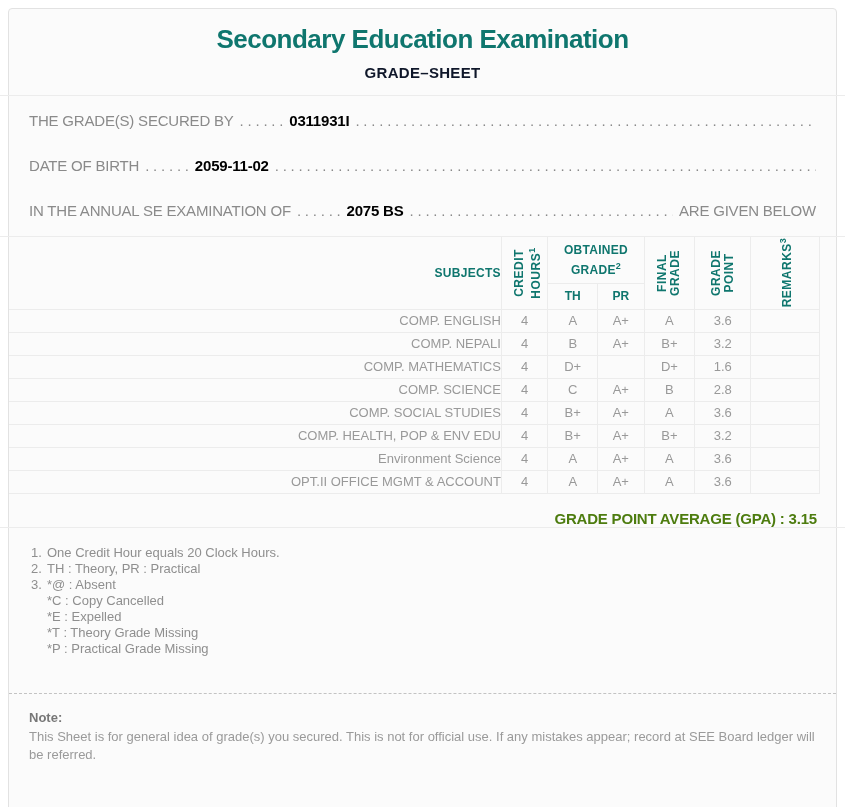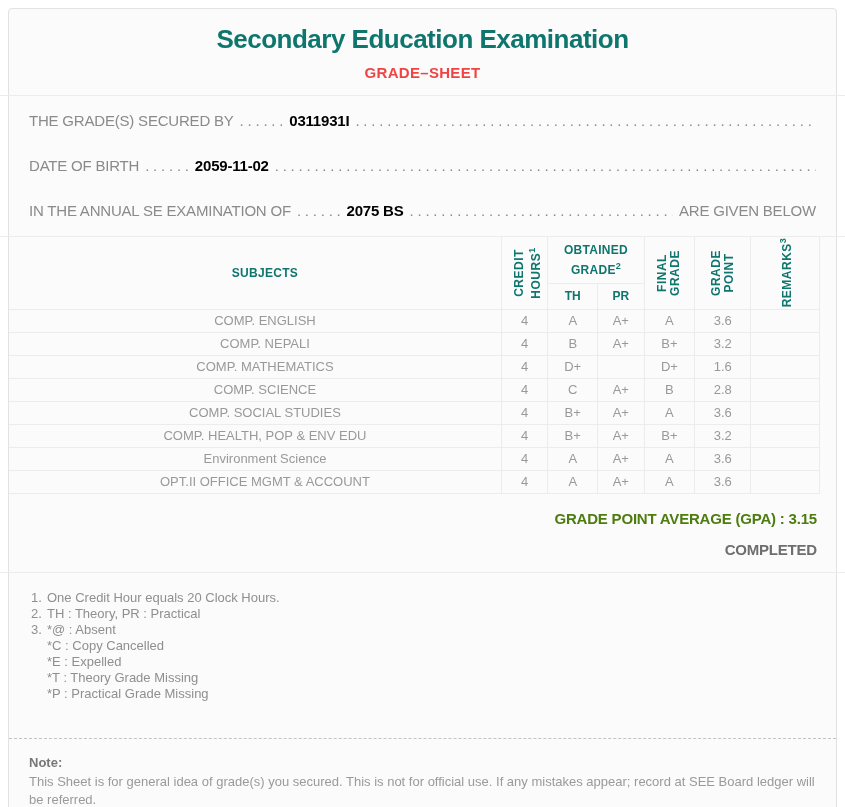--- a/index.html
+++ b/index.html
@@ -17,21 +17,21 @@
   }
   
   .fullrule{height:0;border-top:1px solid #ececec;margin:0 -9px;}
   .header{padding-top:15px;text-align:center;}
   .title{
     font-size:26px;font-weight:bold;color:#0f766e;
     letter-spacing:-0.5px;line-height:30px;
   }
   .subtitle{
     margin-top:10px;margin-bottom:14px;
-    font-size:15px;font-weight:bold;color:#ef4444;letter-spacing:0.3px;
+    font-size:15px;font-weight:bold;color:#0f172a;letter-spacing:0.3px;
   }
   .info{padding:2px 20px 0 20px;}
   .info-line{
     display:flex;align-items:baseline;
     margin-top:28px;
     font-size:15px;color:#8a8a8a;letter-spacing:-0.2px;
     white-space:nowrap;
   }
   .info-line:first-child{margin-top:14px;}
   .info-label{flex:0 0 auto;}
@@ -43,21 +43,21 @@
     border-collapse:collapse;table-layout:fixed;
     width:811px;margin-top:0;
     font-size:13px;color:#999999;
   }
   .gradetable th,.gradetable td{
     border:1px solid #ececec;
     text-align:center;vertical-align:middle;
     padding:0;overflow:visible;
   }
   .gradetable th{color:#0f766e;font-weight:bold;font-size:12px;}
-  .gradetable .first-col{border-left:none;text-align:center;padding-left:20px;}
+  .gradetable .first-col{border-left:none;text-align:right;padding-left:20px;}
   .gradetable thead tr.hrow1 th{border-top:none;}
   .th-subjects{font-size:13px;letter-spacing:0.3px;}
   .hrow1{height:46px;}
   .hrow2{height:26px;}
   .gradetable tbody tr{height:23px;}
   .vtext{
     display:inline-block;transform:rotate(-90deg);
     white-space:nowrap;line-height:13px;letter-spacing:0.5px;
     text-align:center;
   }
@@ -223,21 +223,20 @@
         <td>A+</td>
         <td>A</td>
         <td>3.6</td>
         <td></td>
       </tr>
     </tbody>
   </table>
 
   <div class="summary">
     <div class="summary-gpa">GRADE POINT AVERAGE (GPA) : 3.15</div>
-    <div class="summary-status">COMPLETED</div>
   </div>
 
   <div class="fullrule"></div>
 
   <div class="footnotes">
     <div class="fn-line">
       <span class="fn-num">1.</span>
       <span>One Credit Hour equals 20 Clock Hours.</span>
     </div>
     <div class="fn-line">

